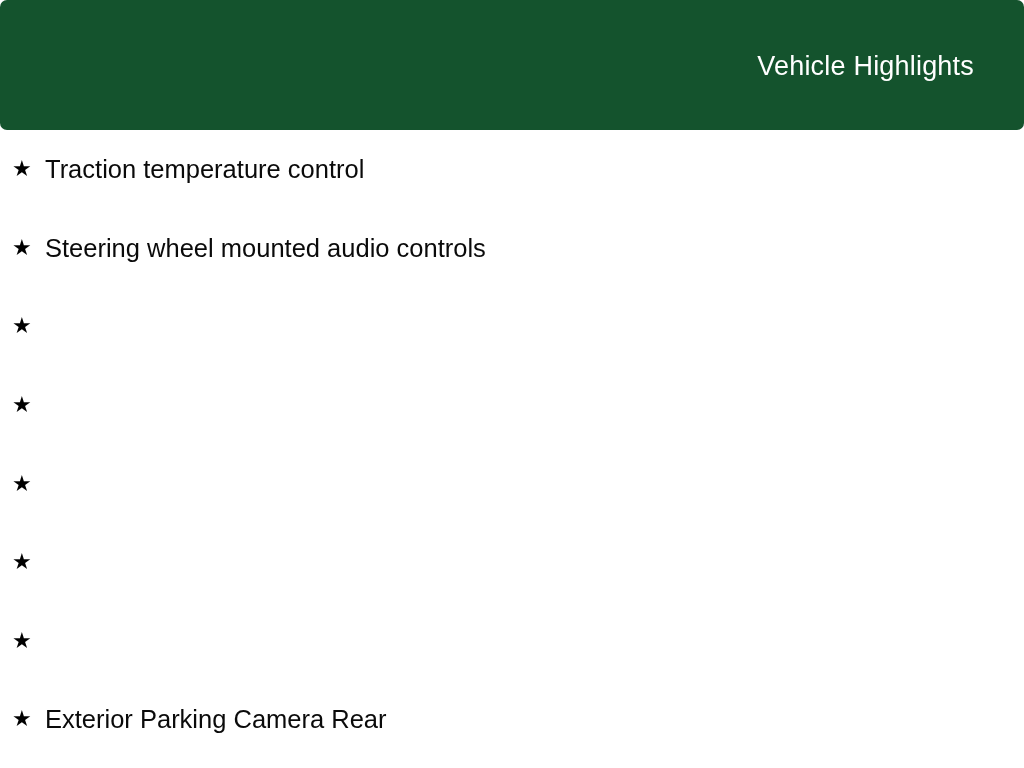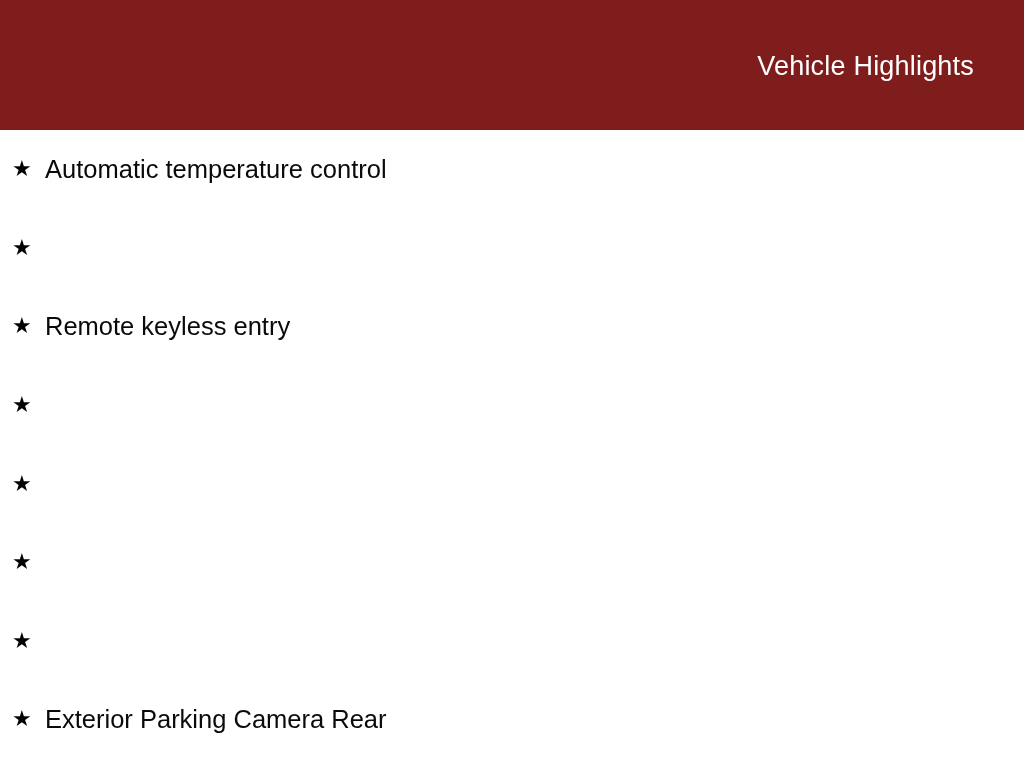--- a/index.html
+++ b/index.html
@@ -18,21 +18,22 @@
     width: 1024px;
     height: 768px;
     background: #ffffff;
   }
   .header-bar {
     position: absolute;
     top: 0;
     left: 0;
     width: 1024px;
     height: 130px;
-    background: #7f1d1d;
+    background: #14532d;
+    border-radius: 7px;
   }
   .header-title {
     position: absolute;
     right: 50px;
     top: 49px;
     color: #ffffff;
     font-size: 27px;
     line-height: 34px;
     font-weight: 400;
     letter-spacing: 0.2px;
@@ -76,28 +77,28 @@
 
 <div class="page">
 
   <div class="header-bar">
     <div class="header-title">Vehicle Highlights</div>
   </div>
 
   <ul class="highlights-list">
     <li class="highlight-item">
       <span class="bullet-star">★</span>
-      <span class="highlight-label">Automatic temperature control</span>
+      <span class="highlight-label">Traction temperature control</span>
     </li>
     <li class="highlight-item">
       <span class="bullet-star">★</span>
+      <span class="highlight-label">Steering wheel mounted audio controls</span>
     </li>
     <li class="highlight-item">
       <span class="bullet-star">★</span>
-      <span class="highlight-label">Remote keyless entry</span>
     </li>
     <li class="highlight-item">
       <span class="bullet-star">★</span>
     </li>
     <li class="highlight-item">
       <span class="bullet-star">★</span>
     </li>
     <li class="highlight-item">
       <span class="bullet-star">★</span>
     </li>

